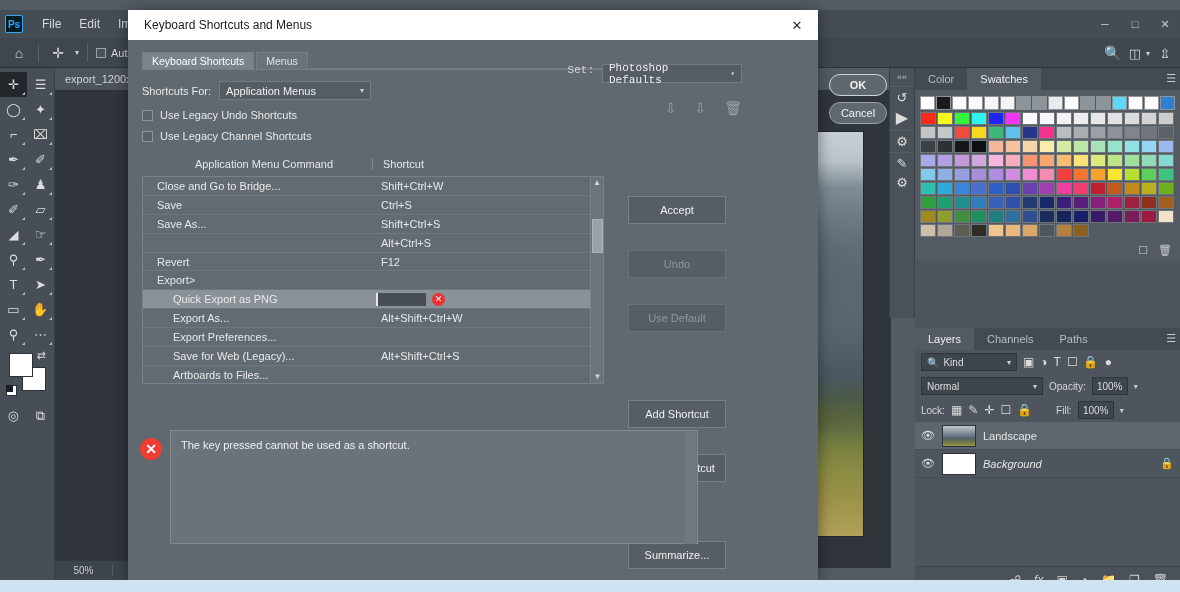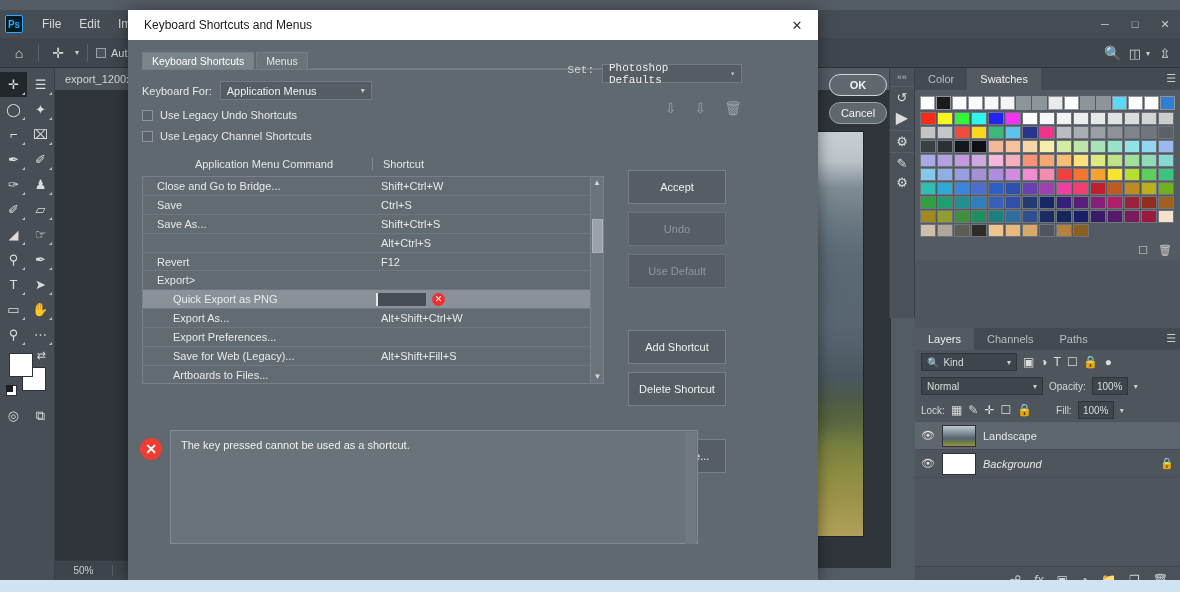--- a/index.html
+++ b/index.html
@@ -186,21 +186,21 @@
   .sc { padding-left: 8px; }
   .sc-edit { display: flex; align-items: center; padding-left: 3px; gap: 6px; }
   .sc-field { width: 50px; height: 13px; background: #464d55; border-left: 2px solid #e8e8e8; }
   .sc-x { width: 13px; height: 13px; border-radius: 50%; background: #f03030; color: #fff; font-size: 9px; display: flex; align-items: center; justify-content: center; }
   .vscroll { position: absolute; right: 0; top: 0; width: 13px; height: 100%; background: #6b737b; border-left: 1px solid #7a818a; }
   .vs-arrow { height: 12px; text-align: center; color: #d6d6d6; font-size: 8px; line-height: 12px; }
   .vs-arrow.bot { position: absolute; bottom: 0; width: 13px; }
   .vs-thumb { position: absolute; left: 1px; top: 42px; width: 11px; height: 34px; background: #9aa1a9; border: 1px solid #aeb4bb; }
 
   .midbtns { position: absolute; left: 500px; top: 130px; width: 100px; }
-  .mbtn { width: 98px; height: 34px; background: #565d65; border: 1px solid #787f87; color: #f0f0f0; font-size: 11px; display: flex; align-items: center; justify-content: center; margin-bottom: 8px; }
+  .mbtn { width: 98px; height: 28px; background: #565d65; border: 1px solid #787f87; color: #f0f0f0; font-size: 11px; display: flex; align-items: center; justify-content: center; margin-bottom: 8px; margin-top: 26px; }
   .mbtn.dis { color: #8f969d; border-color: #6b727a; }
 
   .errbox { position: absolute; left: 42px; top: 390px; width: 528px; height: 114px; background: #6a727a; border: 1px solid #828a92; padding: 8px 10px; font-size: 11px; color: #f0f0f0; }
   .err-icon { position: absolute; left: 12px; top: 398px; width: 22px; height: 22px; border-radius: 50%; background: #ef3d33; color: #fff; font-size: 14px; font-weight: bold; display: flex; align-items: center; justify-content: center; }
   .err-scroll { position: absolute; right: 1px; top: 1px; width: 11px; height: 112px; background: #707880; }
 
   .bottomstrip { position: absolute; left: 0; bottom: 0; width: 1180px; height: 12px; background: #cfe3f3; }
 </style>
 </head>
 <body>
@@ -536,21 +536,21 @@
 
    <div class="dlg-body">
 
      <div class="tabs">
        <div class="tab active">Keyboard Shortcuts</div>
        <div class="tab">Menus</div>
        <div class="tabs-fill"></div>
      </div>
 
      <div class="frow">
-       <span class="lbl">Keyboard For:</span>
+       <span class="lbl">Shortcuts For:</span>
        <div class="sel" style="width:152px">
          <span>Application Menus</span>
          <span class="cv">▾</span>
        </div>
      </div>
 
      <div class="setgrp">
        <span class="lbl">Set:</span>
        <div class="sel" style="width:140px">
          <span>Photoshop Defaults</span>
@@ -613,21 +613,21 @@
             <div class="lrowitem">
               <span class="cmd indent">Export As...</span>
               <span class="sc">Alt+Shift+Ctrl+W</span>
             </div>
             <div class="lrowitem">
               <span class="cmd indent">Export Preferences...</span>
               <span class="sc"></span>
             </div>
             <div class="lrowitem">
               <span class="cmd indent">Save for Web (Legacy)...</span>
-              <span class="sc">Alt+Shift+Fill+S</span>
+              <span class="sc">Alt+Shift+Ctrl+S</span>
             </div>
             <div class="lrowitem">
               <span class="cmd indent">Artboards to Files...</span>
               <span class="sc"></span>
             </div>
           </div>
        <div class="vscroll">
          <div class="vs-arrow">▲</div>
          <div class="vs-thumb"></div>
          <div class="vs-arrow bot">▼</div>

